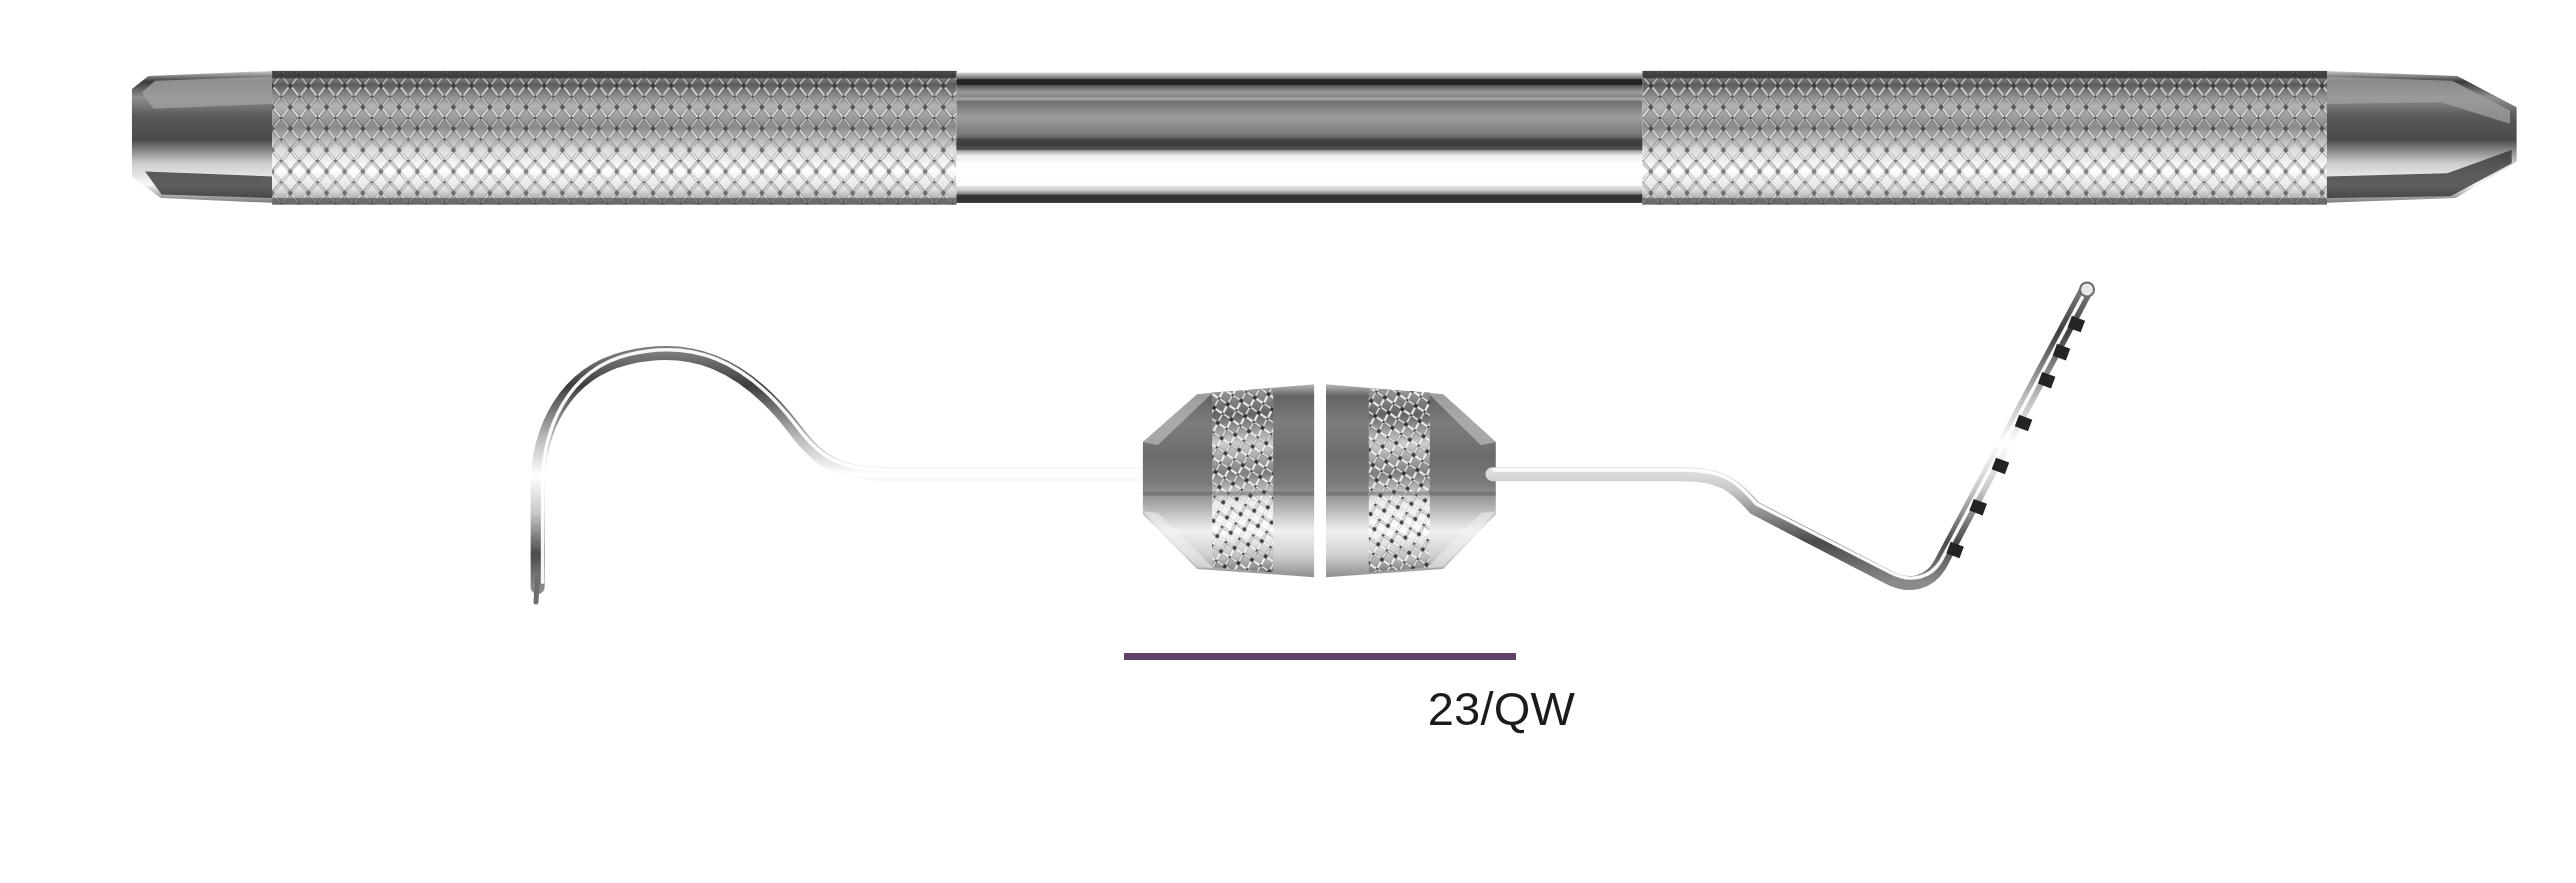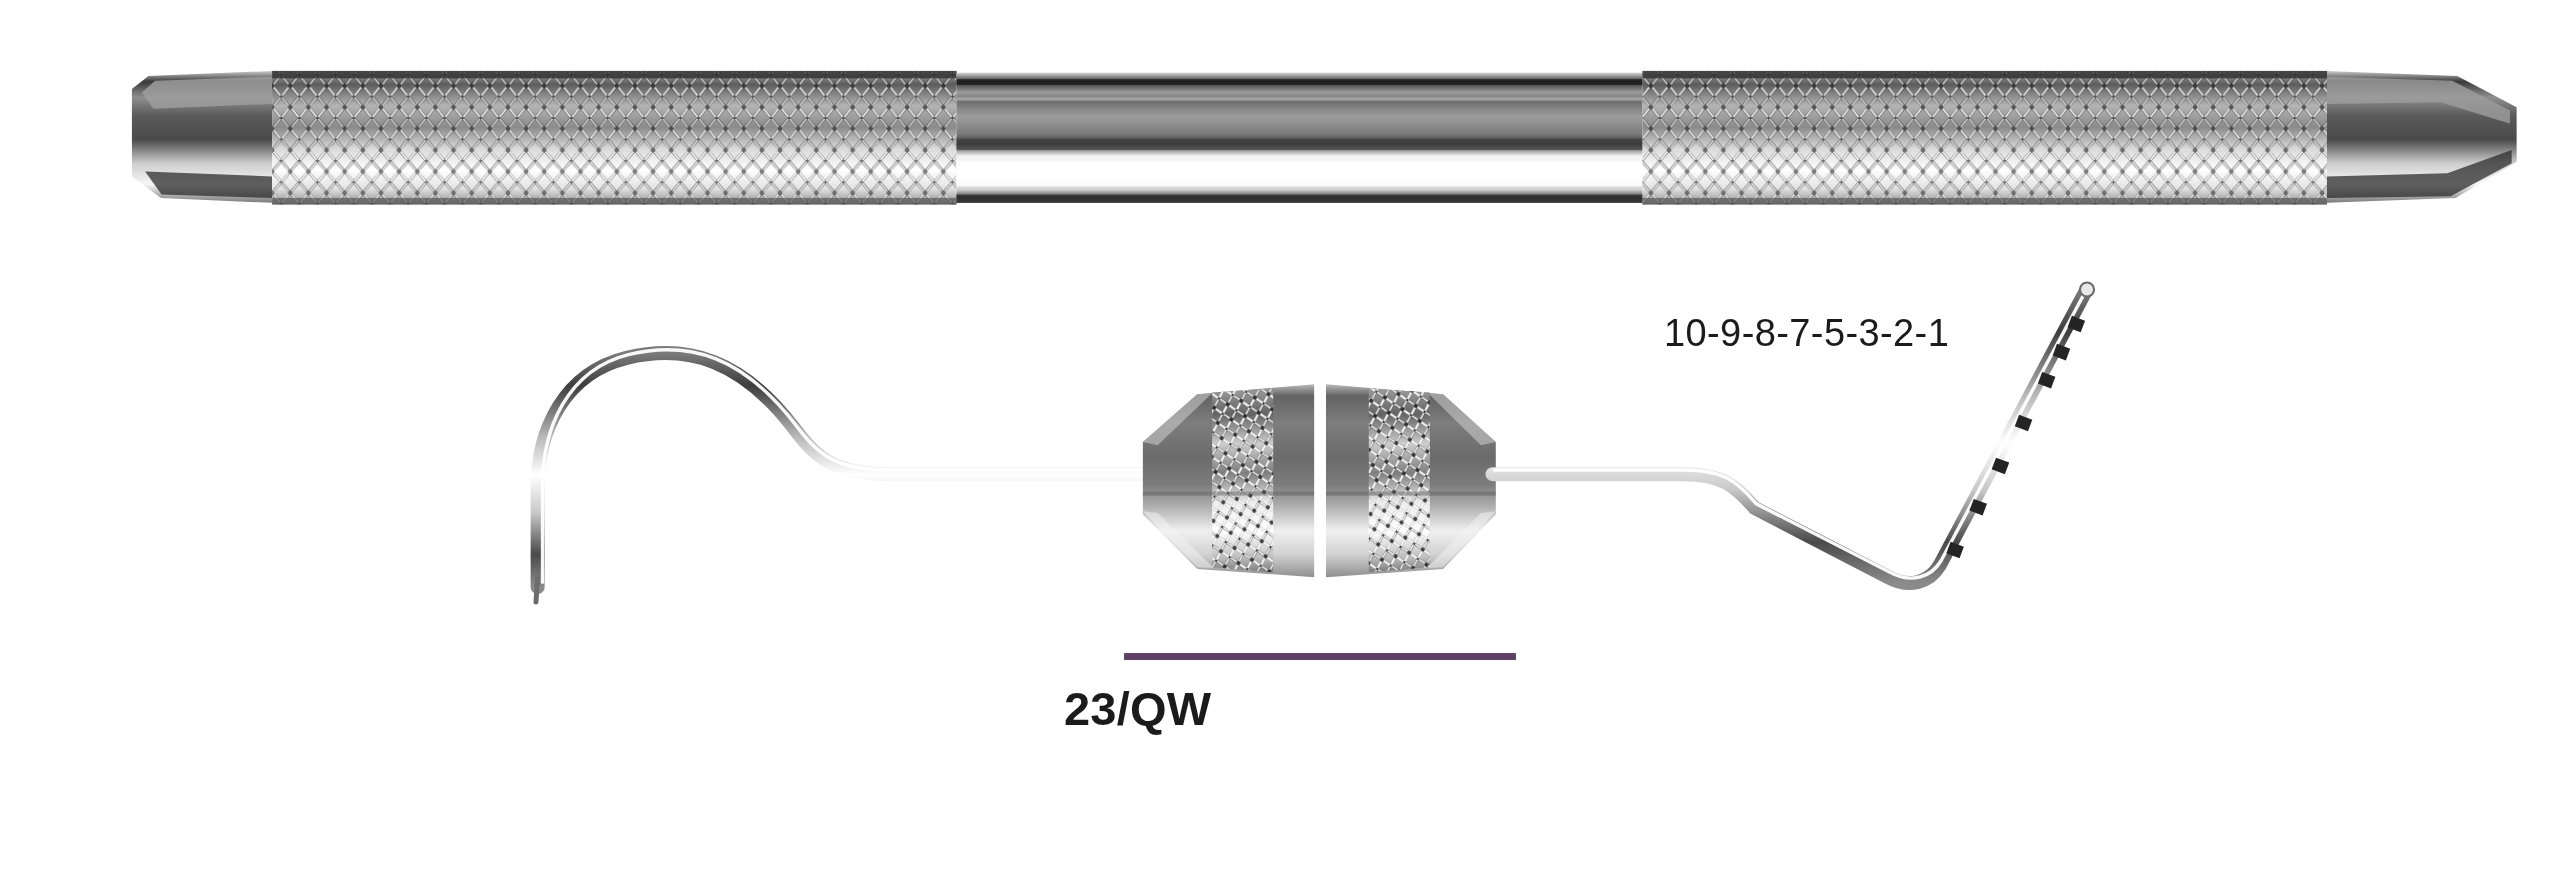--- a/index.html
+++ b/index.html
@@ -36,22 +36,21 @@
     letter-spacing: 0.4px;
     color: #1b1b1b;
     white-space: nowrap;
     font-family: "Liberation Sans", sans-serif;
   }
   .caption-block {
     position: absolute;
     left: 1064px;
     top: 653px;
     width: 511px;
-    text-align: left;
-    font-weight: bold;
+    text-align: right;
   }
   .caption-rule {
     width: 392px;
     height: 7.4px;
     margin: 0 auto 21.4px auto;
     border-radius: 0.8px;
   }
   .caption-line {
     font-size: 47px;
     line-height: 1.17;
@@ -256,21 +255,20 @@
         <line x1="2418" y1="562" x2="2434" y2="568"></line>
         <line x1="2446" y1="510" x2="2462" y2="516"></line>
         <line x1="2474" y1="458" x2="2490" y2="464"></line>
         <line x1="2492" y1="424" x2="2508" y2="430"></line>
         <line x1="2510" y1="390" x2="2526" y2="396"></line>
       </g>
       <circle cx="2531" cy="351" r="8.5" fill="#e8e8e8" stroke="#6a6a6a" stroke-width="2.5"></circle>
     </g>
   </svg>
 
-  <div class="label-markings">10-9-8-7-5-3-2-1</div>
 
   <div class="caption-block">
     <div class="caption-rule" style="background: rgb(95, 64, 102);"></div>
     <div class="caption-line">23/QW</div>
   </div>
 
 </div>
 
 
 </body></html>

